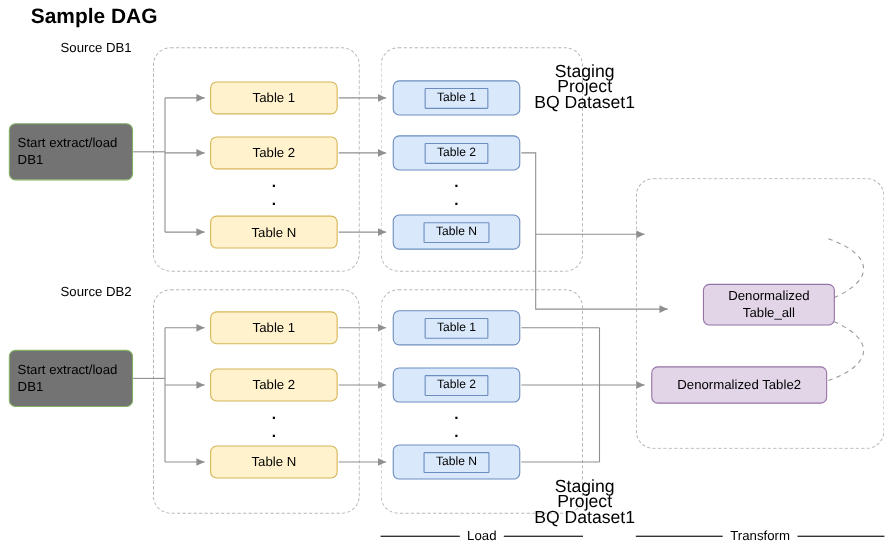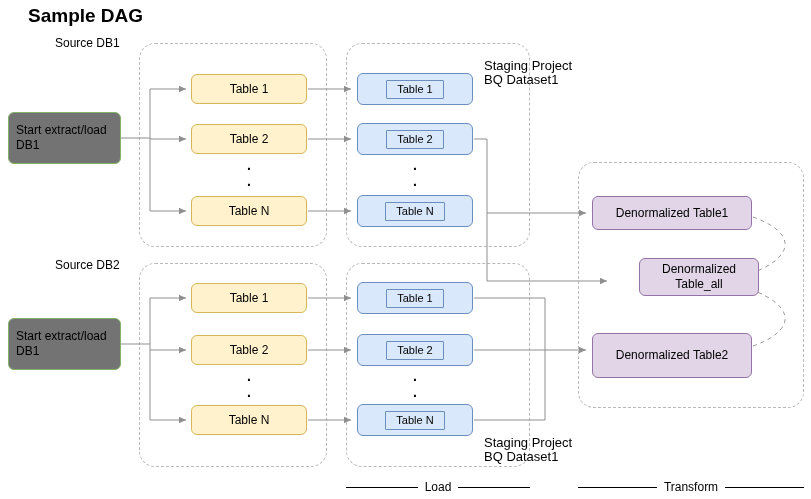--- a/index.html
+++ b/index.html
@@ -13,21 +13,21 @@
           font-size:12px; text-align:center; border-radius:6px; line-height:15px; }
   .green  { background:#737373; border:1px solid #82b366; }
   .yellow { background:#fff2cc; border:1px solid #d6b656; }
   .blue   { background:#dae8fc; border:1px solid #6c8ebf; }
   .purple { background:#e1d5e7; border:1px solid #9673a6; }
   .start-node { justify-content:flex-start; text-align:left; padding-left:7px; }
   .inner-table { border:1px solid #6c8ebf; background:#dae8fc; font-size:11px; line-height:13px;
                  padding:2px 10px; border-radius:1px; }
   .col { display:flex; flex-direction:column; justify-content:center; }
   .dots { position:absolute; width:116px; text-align:center; font-size:14px; font-weight:bold; line-height:16px; }
-  .anno { position:absolute; font-size:13px; line-height:14px; }
+  .anno { position:absolute; font-size:16px; line-height:14px; text-align:center; }
   .legend { position:absolute; top:480px; display:flex; align-items:center; gap:7px; font-size:12px; }
   .legend .line { flex:1; height:0; border-top:1px solid #000; }
   svg.wires { position:absolute; left:0; top:0; }
 </style>
 </head>
 <body>
 
 <div class="canvas">
 
   <div class="title">Sample DAG</div>
@@ -145,26 +145,25 @@
   <div class="node blue" style="left:357px;top:404px;width:116px;height:32px;">
     <div class="inner-table">Table N</div>
   </div>
 
   <div class="anno" style="left:484px;top:436px;width:95px;">
     <div>Staging Project</div>
     <div>BQ Dataset1</div>
   </div>
 
 
-  <div class="node purple" style="left:592px;top:196px;width:160px;height:34px;">Denormalized Table1</div>
   <div class="node purple col" style="left:639px;top:258px;width:120px;height:38px;">
     <div>Denormalized</div>
     <div>Table_all</div>
   </div>
-  <div class="node purple" style="left:592px;top:333px;width:160px;height:45px;text-align:right;">Denormalized Table2</div>
+  <div class="node purple" style="left:592px;top:333px;width:160px;height:34px;text-align:right;">Denormalized Table2</div>
 
   <div class="legend" style="left:139px;width:188px;margin-top:40px;">
     <div class="line"></div>
     <span>Extract</span>
     <div class="line"></div>
   </div>
   <div class="legend" style="left:578px;width:226px;">
     <div class="line"></div>
     <span>Transform</span>
     <div class="line"></div>

